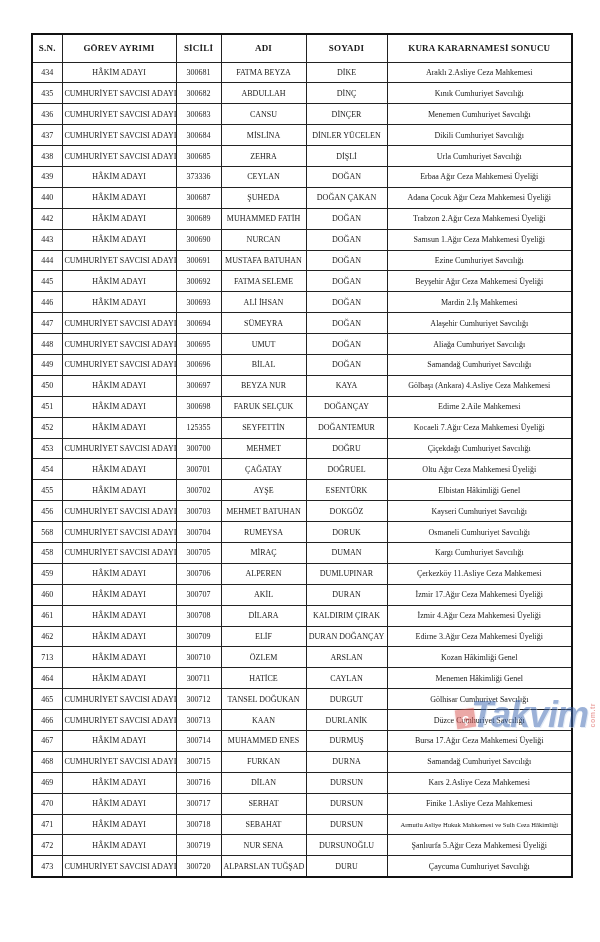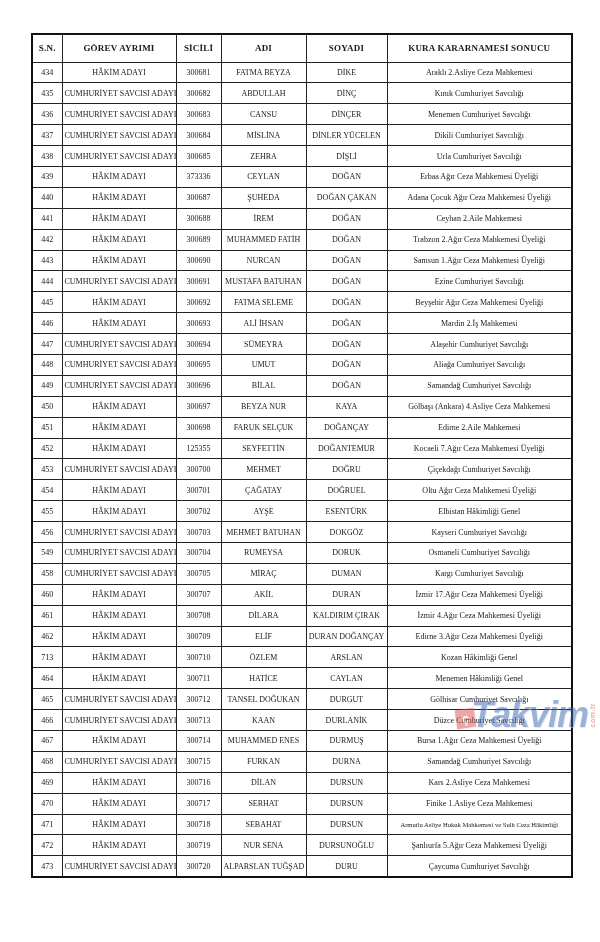--- a/index.html
+++ b/index.html
@@ -165,28 +165,20 @@
     </tr>
         <tr>
       <td>440</td>
       <td>HÂKİM ADAYI</td>
       <td>300687</td>
       <td>ŞUHEDA</td>
       <td>DOĞAN ÇAKAN</td>
       <td>Adana Çocuk Ağır Ceza Mahkemesi Üyeliği</td>
     </tr>
         <tr>
-      <td>441</td>
-      <td>HÂKİM ADAYI</td>
-      <td>300688</td>
-      <td>İREM</td>
-      <td>DOĞAN</td>
-      <td>Ceyhan 2.Aile Mahkemesi</td>
-    </tr>
-        <tr>
       <td>442</td>
       <td>HÂKİM ADAYI</td>
       <td>300689</td>
       <td>MUHAMMED FATİH</td>
       <td>DOĞAN</td>
       <td>Trabzon 2.Ağır Ceza Mahkemesi Üyeliği</td>
     </tr>
         <tr>
       <td>443</td>
       <td>HÂKİM ADAYI</td>
@@ -293,36 +285,44 @@
     </tr>
         <tr>
       <td>456</td>
       <td>CUMHURİYET SAVCISI ADAYI</td>
       <td>300703</td>
       <td>MEHMET BATUHAN</td>
       <td>DOKGÖZ</td>
       <td>Kayseri Cumhuriyet Savcılığı</td>
     </tr>
         <tr>
-      <td>549</td>
+      <td>568</td>
       <td>CUMHURİYET SAVCISI ADAYI</td>
       <td>300704</td>
       <td>RUMEYSA</td>
       <td>DORUK</td>
       <td>Osmaneli Cumhuriyet Savcılığı</td>
     </tr>
         <tr>
       <td>458</td>
       <td>CUMHURİYET SAVCISI ADAYI</td>
       <td>300705</td>
       <td>MİRAÇ</td>
       <td>DUMAN</td>
       <td>Kargı Cumhuriyet Savcılığı</td>
     </tr>
         <tr>
+      <td>459</td>
+      <td>HÂKİM ADAYI</td>
+      <td>300706</td>
+      <td>ALPEREN</td>
+      <td>DUMLUPINAR</td>
+      <td>Çerkezköy 11.Asliye Ceza Mahkemesi</td>
+    </tr>
+        <tr>
       <td>460</td>
       <td>HÂKİM ADAYI</td>
       <td>300707</td>
       <td>AKİL</td>
       <td>DURAN</td>
       <td>İzmir 17.Ağır Ceza Mahkemesi Üyeliği</td>
     </tr>
         <tr>
       <td>461</td>
       <td>HÂKİM ADAYI</td>
@@ -370,21 +370,21 @@
       <td>KAAN</td>
       <td>DURLANİK</td>
       <td>Düzce Cumhuriyet Savcılığı</td>
     </tr>
         <tr>
       <td>467</td>
       <td>HÂKİM ADAYI</td>
       <td>300714</td>
       <td>MUHAMMED ENES</td>
       <td>DURMUŞ</td>
-      <td>Bursa 1.Ağır Ceza Mahkemesi Üyeliği</td>
+      <td>Bursa 17.Ağır Ceza Mahkemesi Üyeliği</td>
     </tr>
         <tr>
       <td>468</td>
       <td>CUMHURİYET SAVCISI ADAYI</td>
       <td>300715</td>
       <td>FURKAN</td>
       <td>DURNA</td>
       <td>Samandağ Cumhuriyet Savcılığı</td>
     </tr>
         <tr>

